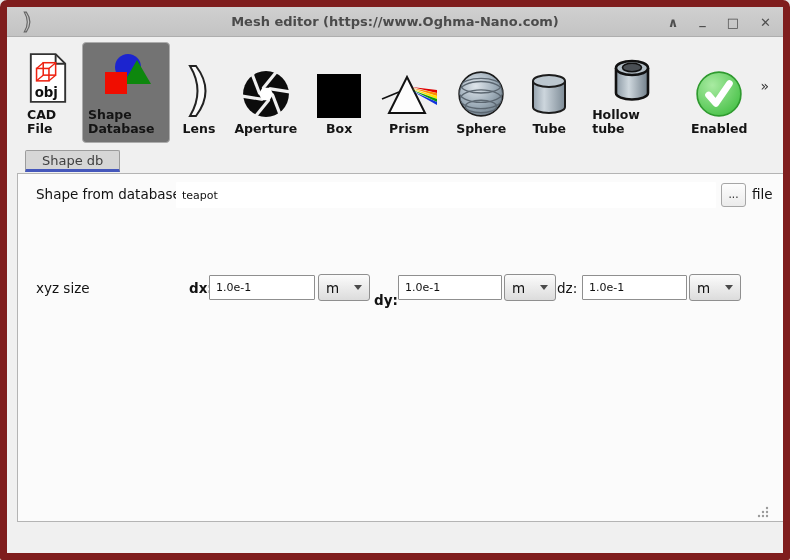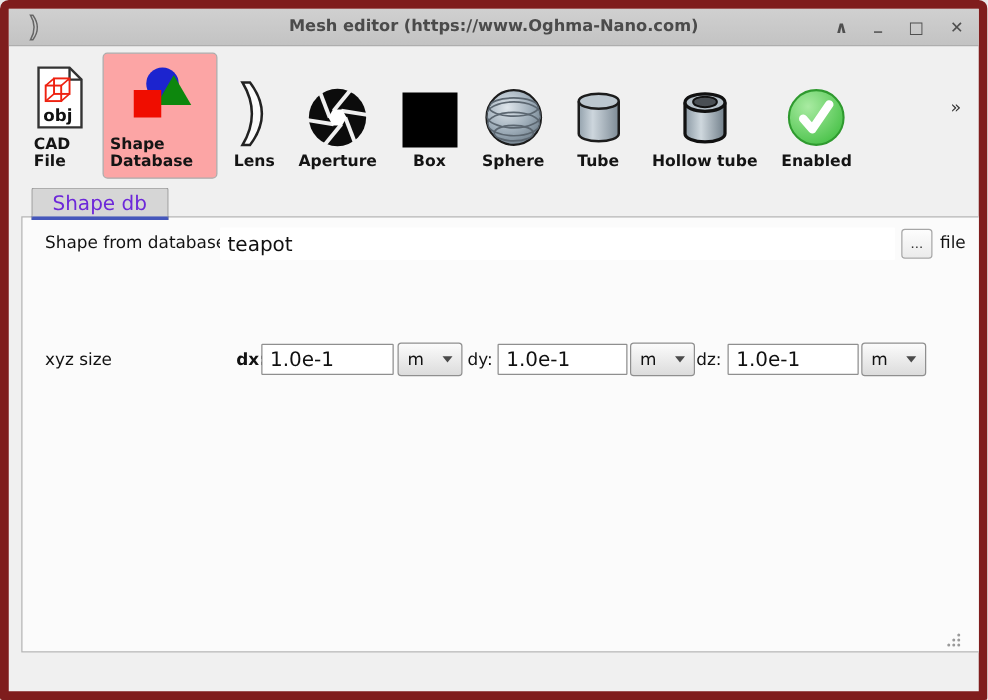--- a/index.html
+++ b/index.html
@@ -24,42 +24,42 @@
   .win-btn.min{transform:translateY(-3px);}
   
   .toolbar{
     display:flex;align-items:flex-end;
     padding:5px 6px 2px 14px;gap:7px;height:108px;
   }
   .tool{
     display:flex;flex-direction:column;align-items:center;justify-content:flex-end;
     gap:3px;padding:4px 5px 5px;border:1px solid transparent;border-radius:4px;font-weight:bold;
   }
-  .tool.selected{background:#fca5a5;border-color:#acacac;}
+  .tool.selected{background:#737373;border-color:#acacac;}
   .ticon{height:58px;display:flex;align-items:flex-end;justify-content:center;}
   .tlabel{font-size:12.5px;color:#141414;text-align:left;line-height:1.18;}
   .tool.cad .tlabel{max-width:42px;}
   .tool.shapedb .tlabel{max-width:80px;}
   .overflow{margin-left:auto;align-self:center;padding:0 8px 14px 0;font-size:14px;color:#333;}
   
   .tabbar{position:absolute;left:18px;top:143px;z-index:2;}
   .tab{
     display:inline-block;background:#d6d6d6;
     border:1px solid #9c9c9c;border-bottom:3px solid #4557bb;
-    padding:2px 16px 1px;font-size:16px;color:#6d28d9;
+    padding:2px 16px 1px;font-size:13px;color:#404040;
     border-radius:2px 2px 0 0;
   }
   .panel{
     position:absolute;left:10px;top:166px;width:769px;height:349px;
     background:#fbfbfb;border:1px solid #b4b4b4;
   }
   .flabel{position:absolute;font-size:13.5px;color:#121212;white-space:nowrap;}
   .text-input{
     position:absolute;height:26px;background:#fff;border:1px solid #8f8f8f;
-    border-radius:1px;font-family:inherit;font-size:16px;color:#111;padding:0 6px;
+    border-radius:1px;font-family:inherit;font-size:11px;color:#111;padding:0 6px;
   }
   .shape-input{border:none;background:#fff;}
   .browse-btn{
     position:absolute;left:703px;top:9px;width:25px;height:24px;
     background:linear-gradient(#fdfdfd,#ebebeb);border:1px solid #a6a6a6;border-radius:3px;
     font-size:12px;color:#333;display:flex;align-items:center;justify-content:center;padding-bottom:4px;
   }
   .dropdown{
     position:absolute;height:27px;width:52px;top:100px;
     background:linear-gradient(#fbfbfb,#dcdcdc);border:1px solid #8f8f8f;border-radius:3px;
@@ -145,20 +145,34 @@
 
     <div class="tool">
       <span class="ticon">
         <svg width="46" height="46" viewBox="0 0 46 46">
           <rect x="1" y="1" width="44" height="44" fill="#000"></rect>
         </svg>
       </span>
       <span class="tlabel">Box</span>
     </div>
 
+    <div class="tool">
+      <span class="ticon">
+        <svg width="56" height="50" viewBox="0 0 56 50">
+          <path d="M26,8 L44,44 L8,44 Z" fill="#fdfdfd" stroke="#111" stroke-width="2"></path>
+          <line x1="1" y1="30" x2="18" y2="23" stroke="#111" stroke-width="1.6"></line>
+          <path d="M31,18 L56,21 L56,24 Z" fill="#e00000"></path>
+          <path d="M31,19 L56,24 L56,27 Z" fill="#ff8c00"></path>
+          <path d="M31,20 L56,27 L56,30 Z" fill="#ffe400"></path>
+          <path d="M31,21 L56,30 L56,33 Z" fill="#0a9a0a"></path>
+          <path d="M31,22 L56,33 L56,36 Z" fill="#1133dd"></path>
+        </svg>
+      </span>
+      <span class="tlabel">Prism</span>
+    </div>
 
     <div class="tool">
       <span class="ticon">
         <svg width="50" height="50" viewBox="0 0 48 48">
           <defs>
             <radialGradient id="sph" cx="38%" cy="32%" r="75%">
               <stop offset="0%" stop-color="#dfe6ec"></stop>
               <stop offset="60%" stop-color="#9cabb7"></stop>
               <stop offset="100%" stop-color="#6e7d89"></stop>
             </radialGradient>
@@ -246,21 +260,21 @@
 
     <span class="flabel" style="left:18px;top:106px;">xyz size</span>
 
     <span class="flabel" style="left:171px;top:106px;font-weight:bold;">dx:</span>
     <input class="text-input" style="left: 191px; top: 101px; width: 106px; height: 25px;" value="1.0e-1">
     <div class="dropdown" style="left:300px;">
       <span>m</span>
       <span class="dd-arrow"></span>
     </div>
 
-    <span class="flabel" style="left:356px;top:106px;">dy:</span>
+    <span class="flabel" style="left:356px;top:118px;font-weight:bold;">dy:</span>
     <input class="text-input" style="left: 380px; top: 101px; width: 104px; height: 25px;" value="1.0e-1">
     <div class="dropdown" style="left:486px;">
       <span>m</span>
       <span class="dd-arrow"></span>
     </div>
 
     <span class="flabel" style="left:539px;top:106px;">dz:</span>
     <input class="text-input" style="left: 564px; top: 101px; width: 105px; height: 25px;" value="1.0e-1">
     <div class="dropdown" style="left:671px;">
       <span>m</span>

